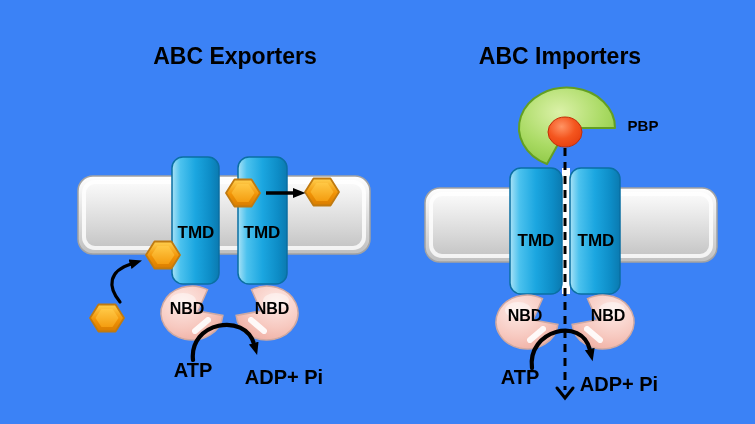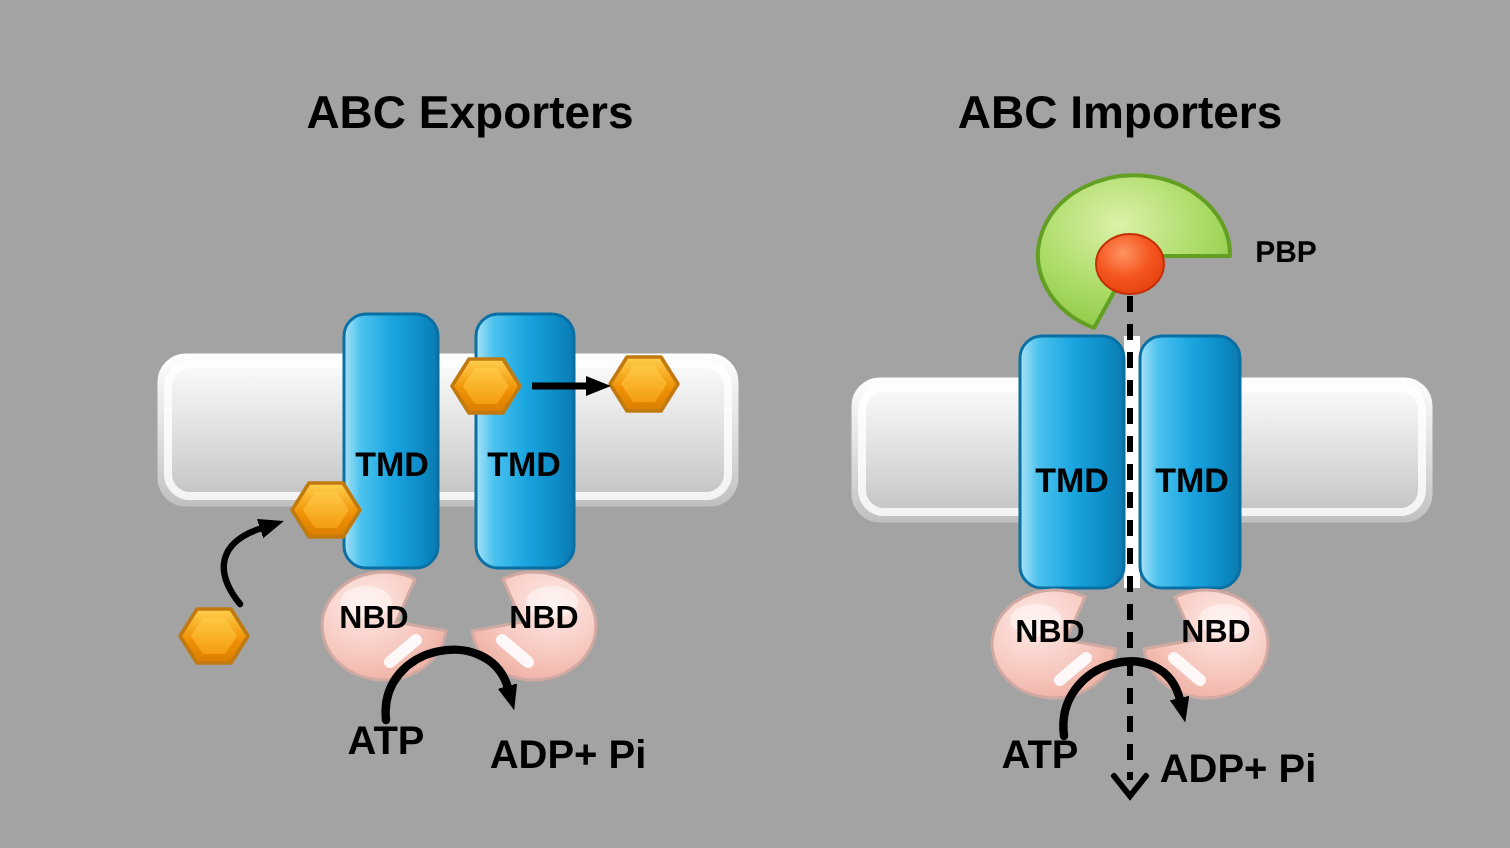--- a/index.html
+++ b/index.html
@@ -1,19 +1,19 @@
 <!DOCTYPE html>
 <html><head>
 <meta charset="utf-8">
 <style>
   html,body{margin:0;padding:0;background:#ffffff;}
   #stage{
     position:relative;
     width:755px;height:424px;
-    background:#a3a3a3;
+    background:#3b82f6;
     font-family:"Liberation Sans", sans-serif;
     overflow:hidden;
   }
   svg text{
     font-family:"Liberation Sans", sans-serif;
     font-weight:bold;
     fill:#000000;
   }
   .title-text{font-size:23px;}
   .tmd-text{font-size:17px;}

